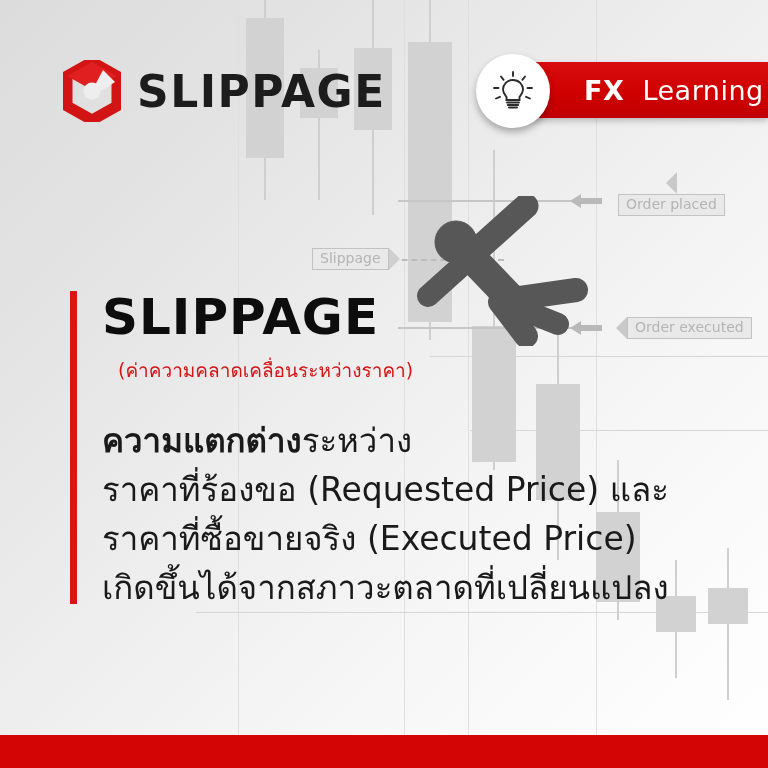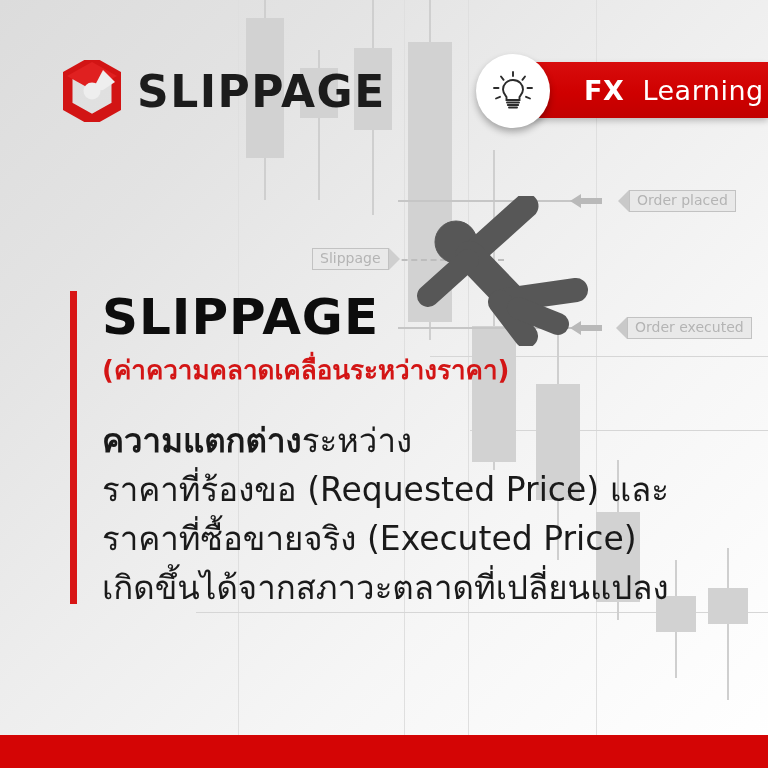--- a/index.html
+++ b/index.html
@@ -176,26 +176,25 @@
   }
   #title {
     font-size: 50px;
     font-weight: bold;
     color: #0d0d0d;
     letter-spacing: 1px;
     line-height: 58px;
     margin: 0;
   }
   #subtitle {
-    font-size: 26px;
+    font-size: 19px;
     color: #d31515;
     line-height: 36px;
-    margin: 6px 0 0 0;
+    margin: 6px 0 0 16px;
     white-space: nowrap;
-    font-weight: bold;
   }
   #body-lines {
     margin-top: 28px;
   }
   .body-line {
     font-size: 33px;
     color: #1a1a1a;
     line-height: 49px;
     white-space: nowrap;
   }
@@ -271,21 +270,21 @@
   <div class="callout" style="left:312px; top:248px;">
     <span class="tag">Slippage</span>
     <span class="tri-right"></span>
   </div>
 
   <div style="position:absolute; left:570px; top:193px;">
     <svg width="32" height="16" viewBox="0 0 32 16">
       <path d="M0 8 L11 1 L11 5 L32 5 L32 11 L11 11 L11 15 Z" fill="#b9b9b9"></path>
     </svg>
   </div>
-  <div class="callout" style="left:618px; top:190px;">
+  <div class="callout" style="left:618px; top:172px;flex-direction:column;">
     <span class="tri-left"></span>
     <span class="tag">Order placed</span>
   </div>
 
   <div style="position:absolute; left:570px; top:320px;">
     <svg width="32" height="16" viewBox="0 0 32 16">
       <path d="M0 8 L11 1 L11 5 L32 5 L32 11 L11 11 L11 15 Z" fill="#b9b9b9"></path>
     </svg>
   </div>
   <div class="callout" style="left:616px; top:317px;">

